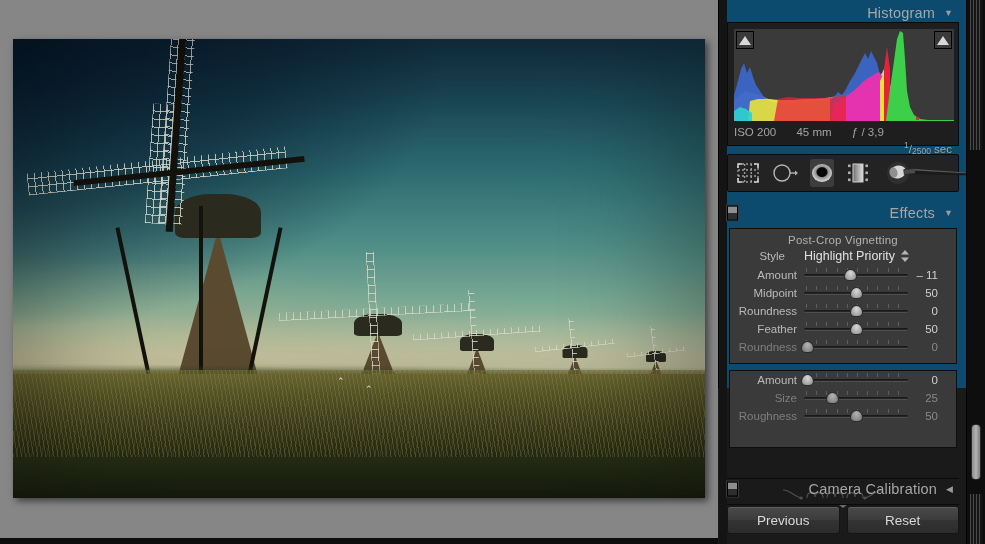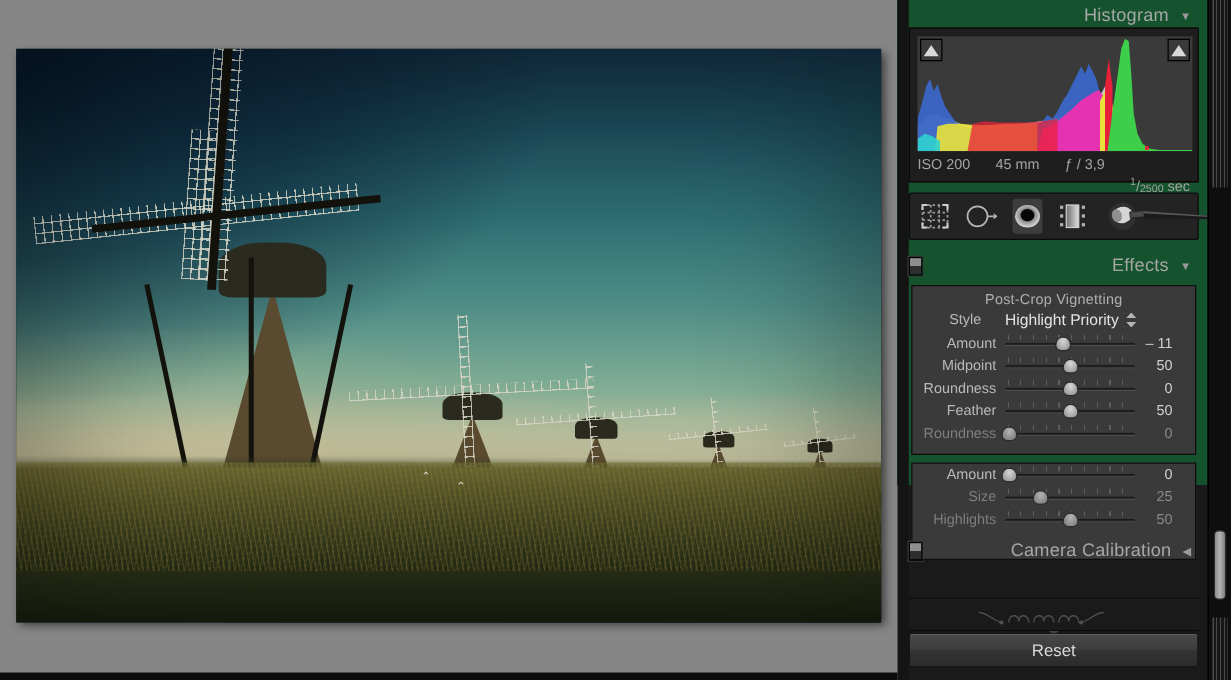--- a/index.html
+++ b/index.html
@@ -97,21 +97,21 @@
   .stock{ position:absolute; background:#14120c; }
   .bird{ position:absolute; color:#e9e6dc; font-size:9px; line-height:1; }
   .vignette{
     position:absolute; inset:0; pointer-events:none;
     box-shadow: inset 0 0 110px 34px rgba(0,0,0,.30);
   }
 
   
   #right-panel {
     position:absolute; right:0; top:0; width:267px; height:388px;
-    background:#14532d; border-left:1px solid #000;
+    background:#0c4a6e; border-left:1px solid #000;
   }
   .panel-inner{ position:absolute; left:0; top:0; width:248px; height:544px; }
 
   .panel-header{
     height:26px; display:flex; align-items:center; justify-content:flex-end;
     padding-right:14px; position:relative;
   }
   .panel-header .title{
     color:#a6a6a6; font-size:14.5px; letter-spacing:.2px;
   }
@@ -201,21 +201,21 @@
     background: radial-gradient(ellipse at 50% 30%, #d7d7d7 0%, #a9a9a9 60%, #7e7e7e 100%);
     border:1px solid #2c2c2c;
     border-radius: 48% 48% 42% 42% / 62% 62% 38% 38%;
   }
   .row.dim .slider .knob{
     background: radial-gradient(ellipse at 50% 30%, #b4b4b4 0%, #8d8d8d 60%, #6a6a6a 100%);
   }
 
   
   #camcal{
-    position:absolute; left:0; top:428px; width:248px; height:26px;
+    position:absolute; left:0; top:476px; width:248px; height:26px;
   }
   #camcal .title{ font-size:14.5px; }
   .hr-line{
     position:absolute; left:8px; right:8px; height:1px; background:#2c2c2c;
     border-top:1px solid #0a0a0a;
   }
 
   
   #flourish{
     position:absolute; left:0; top:484px; width:248px; height:20px;
@@ -550,21 +550,21 @@
           <span class="lbl">Size</span>
           <span class="slider">
             <span class="track"></span>
             <span class="ticks"></span>
             <span class="knob" style="left:27%"></span>
           </span>
           <span class="val">25</span>
         </div>
 
         <div class="row dim">
-          <span class="lbl">Highlights</span>
+          <span class="lbl">Roughness</span>
           <span class="slider">
             <span class="track"></span>
             <span class="ticks"></span>
             <span class="knob" style="left:50%"></span>
           </span>
           <span class="val">50</span>
         </div>
       </div>
 
       <div id="camcal" class="panel-header">
@@ -584,20 +584,21 @@
             <path d="M106,4 C98,4 94,12 86,12"></path>
           </g>
           <circle cx="24" cy="12" r="1.6" fill="#9a9a9a"></circle>
           <circle cx="88" cy="12" r="1.6" fill="#9a9a9a"></circle>
         </svg>
         <span class="fl-arrow"></span>
       </div>
       <div class="hr-line" style="top:504px;"></div>
 
       <div id="btn-bar">
+        <div class="lr-btn">Previous</div>
         <div class="lr-btn">Reset</div>
       </div>
     </div>
 
     <div id="scroll-gutter">
       <div class="grip" id="grip-top"></div>
       <div class="grip" id="grip-bot"></div>
       <div id="scroll-thumb"></div>
     </div>
   </div>

